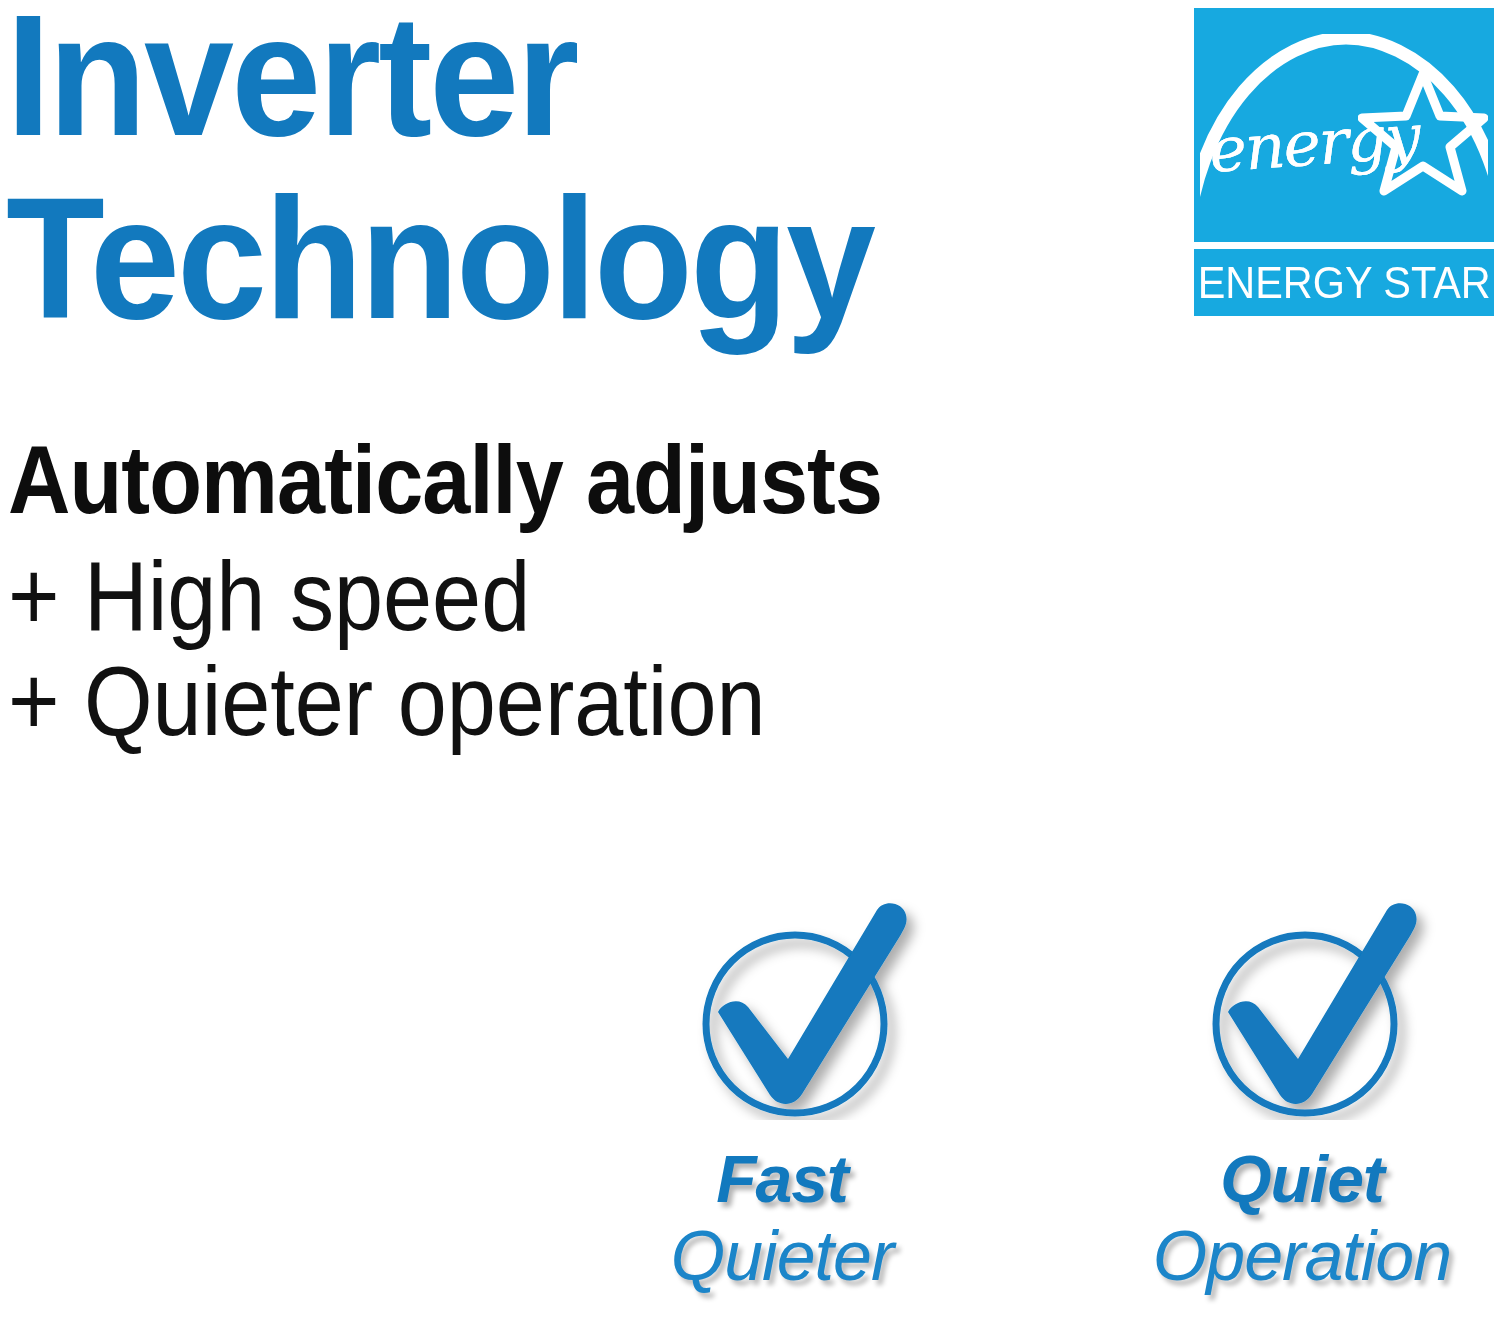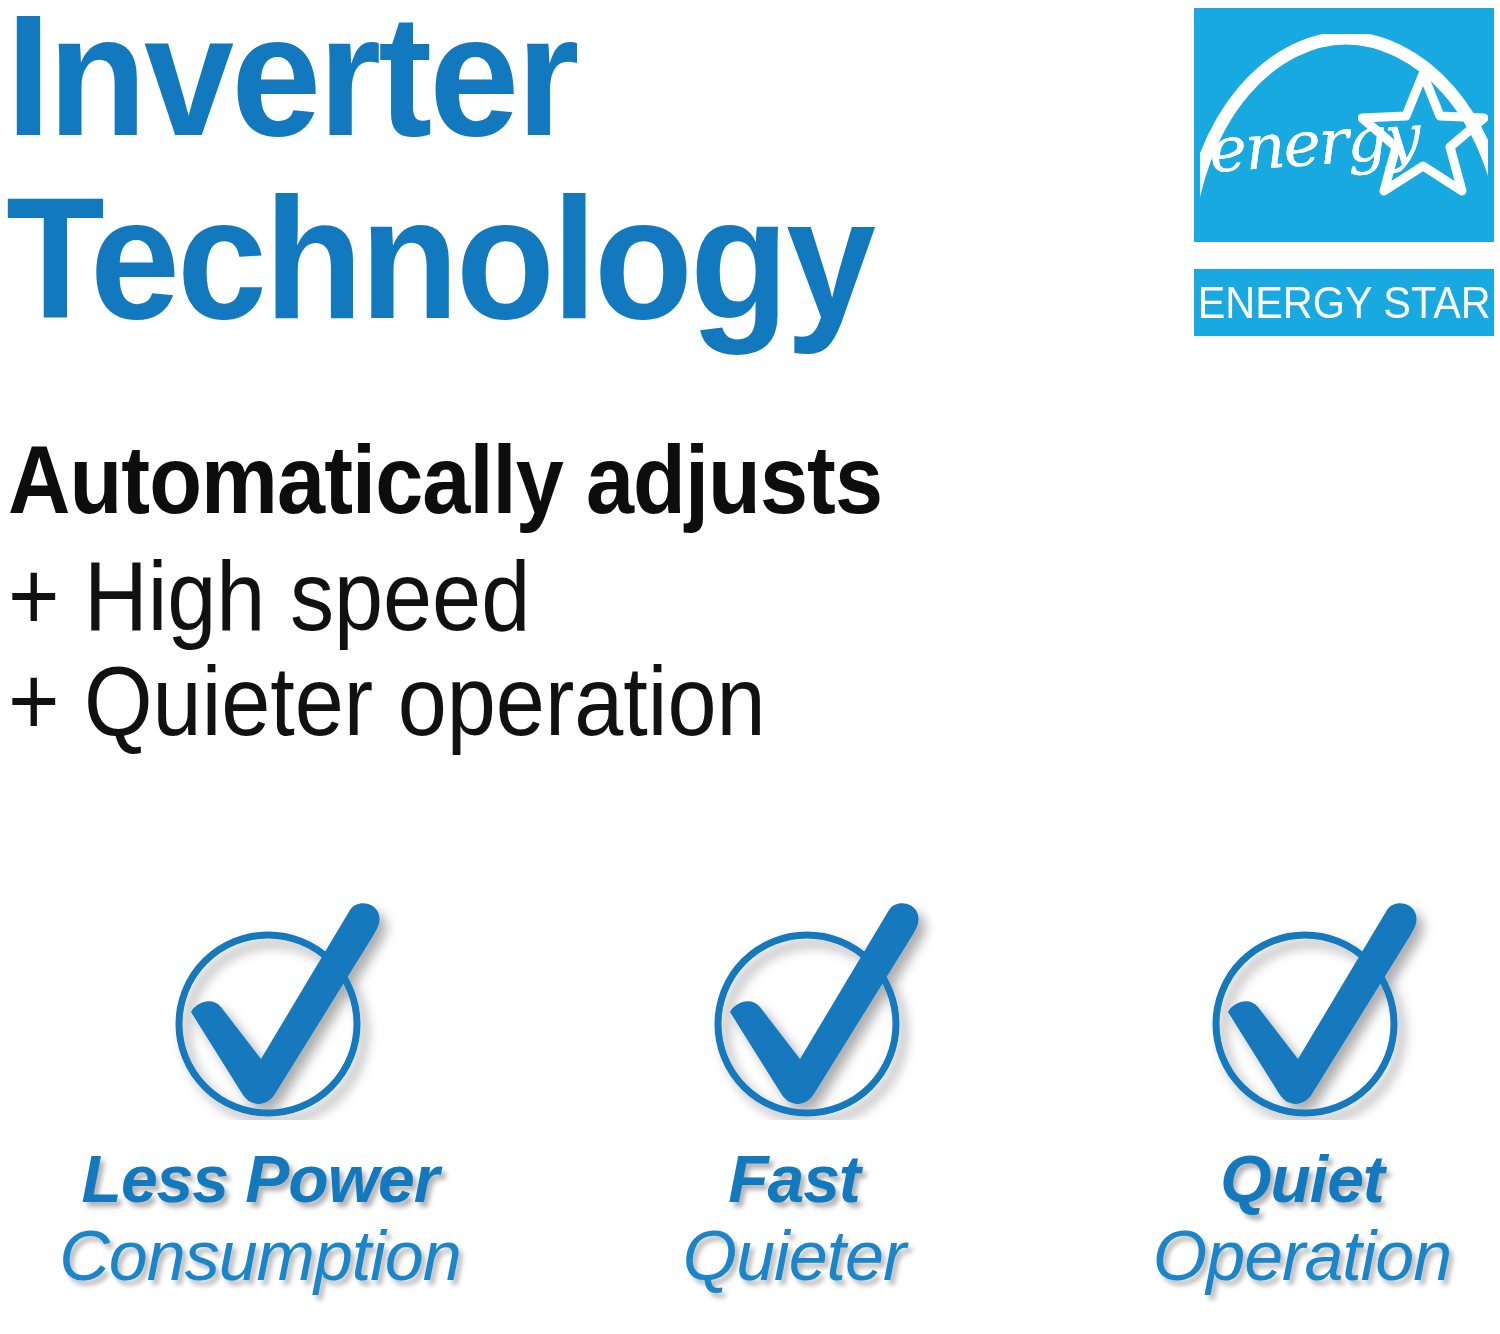--- a/index.html
+++ b/index.html
@@ -74,21 +74,21 @@
   .es-star {
     position: absolute;
     right: 6px;
     top: 60px;
     width: 130px;
     height: 135px;
   }
   .es-band {
     position: absolute;
     left: 0;
-    top: 261px;
+    top: 241px;
     width: 300px;
     height: 67px;
     background: #17a9e0;
     display: flex;
     align-items: center;
     justify-content: center;
   }
   .es-band-text {
     color: #ffffff;
     font-family: "Liberation Sans", sans-serif;
@@ -138,21 +138,21 @@
     width: 1500px;
     height: 464px;
   }
   .feature {
     position: absolute;
     top: 0;
     width: 500px;
     height: 464px;
   }
   .feature-1 { left: 10px; }
-  .feature-2 { left: 544px; }
+  .feature-2 { left: 532px; }
   .feature-3 { left: 1040px; }
 
   .check-wrap {
     position: absolute;
     top: 20px;
     width: 250px;
     height: 230px;
   }
   .feature-1 .check-wrap { left: 145px; }
   .feature-2 .check-wrap { left: 150px; }
@@ -226,39 +226,20 @@
 </div>
 
 <div class="sub-head">Automatically adjusts</div>
 
 <div class="bullet bullet-1">+ High speed</div>
 
 <div class="bullet bullet-2">+ Quieter operation</div>
 
 <div class="features">
 
-  <div class="feature feature-1">
-    <div class="check-wrap">
-      <svg class="check-svg" viewBox="0 0 250 230">
-        <defs>
-          <filter id="shadow1" x="-30%" y="-30%" width="180%" height="180%">
-            <feDropShadow dx="7" dy="8" stdDeviation="6" flood-color="#000000" flood-opacity="0.32"></feDropShadow>
-          </filter>
-        </defs>
-        <g filter="url(#shadow1)">
-          <ellipse cx="113" cy="134" rx="89" ry="89" fill="none" stroke="#1279be" stroke-width="7"></ellipse>
-          <path d="M 36 122 C 42 111 58 107 66 117 L 106 169 L 195 20 C 202 9 221 12 224 25 C 226 33 222 39 218 46 L 120 204 C 112 217 96 217 88 205 Z" fill="#1279be"></path>
-        </g>
-      </svg>
-    </div>
-    <div class="labels">
-      <span class="label-strong">Less Power</span>
-      <span class="label-light">Consumption</span>
-    </div>
-  </div>
 
   <div class="feature feature-2">
     <div class="check-wrap">
       <svg class="check-svg" viewBox="0 0 250 230">
         <defs>
           <filter id="shadow2" x="-30%" y="-30%" width="180%" height="180%">
             <feDropShadow dx="7" dy="8" stdDeviation="6" flood-color="#000000" flood-opacity="0.32"></feDropShadow>
           </filter>
         </defs>
         <g filter="url(#shadow2)">

